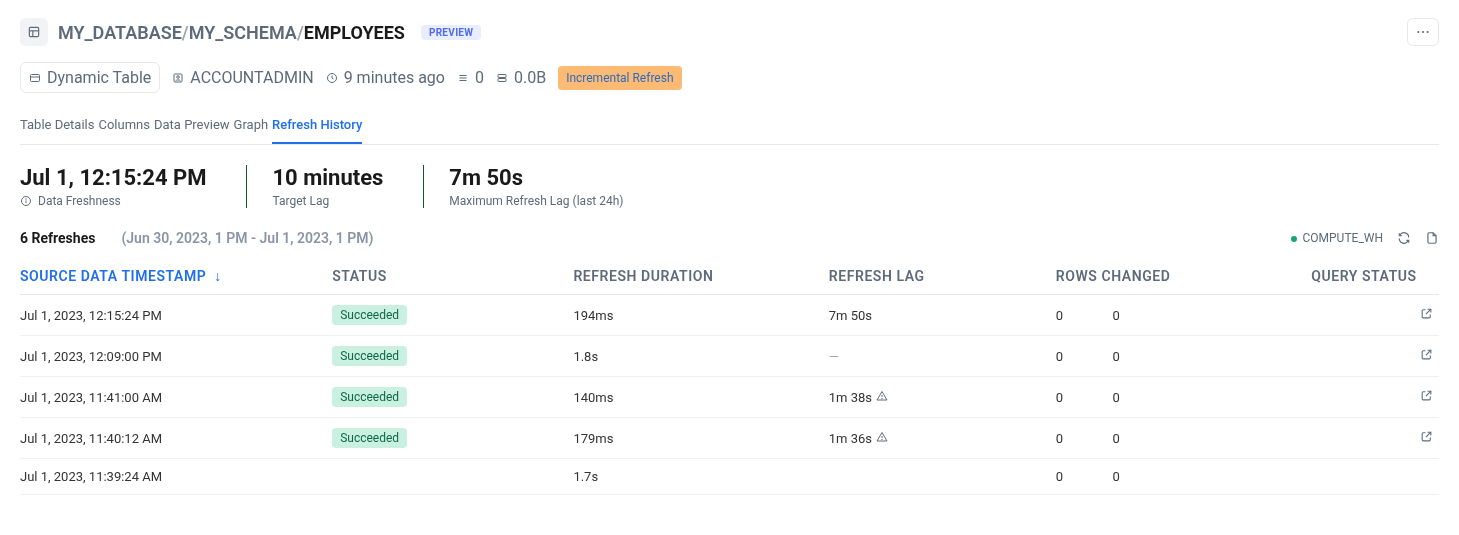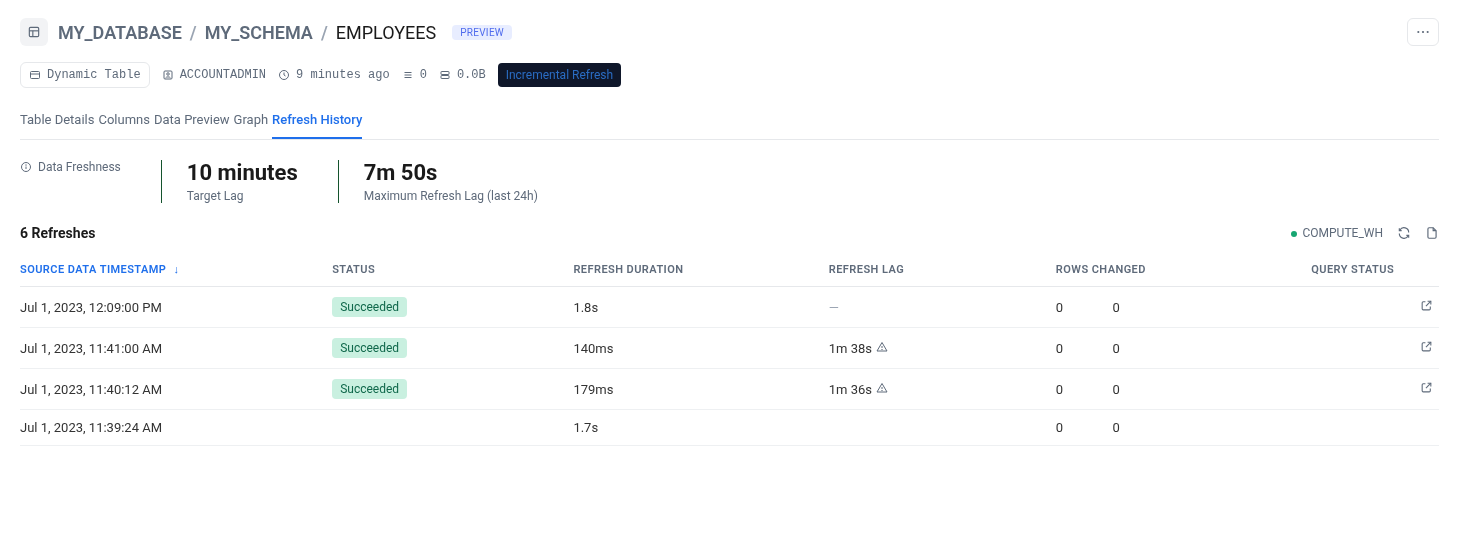--- a/index.html
+++ b/index.html
@@ -2,32 +2,32 @@
 <html><head>
   <meta charset="utf-8">
   <style>
     * { box-sizing: border-box; margin: 0; padding: 0; }
     body { font-family: -apple-system, BlinkMacSystemFont, "Segoe UI", Roboto, Helvetica, Arial, sans-serif; color: #1a1a1a; background: #fff; font-size: 13px; padding: 18px 20px; width: 1459px; }
 
     
     .header-row { display: flex; align-items: center; justify-content: space-between; margin-bottom: 16px; }
     .header-left { display: flex; align-items: center; gap: 10px; }
     .icon-tile { width: 28px; height: 28px; background: #f2f3f5; border-radius: 6px; display: flex; align-items: center; justify-content: center; color: #5e6a7a; }
-    .breadcrumb { display: flex; align-items: center; gap: 8px; font-size: 18px; color: #5e6a7a; font-weight: 600; }
+    .breadcrumb { display: flex; align-items: center; font-size: 18px; color: #5e6a7a; font-weight: 600; }
     .breadcrumb .sep { color: #9aa4b2; }
-    .breadcrumb .strong { font-weight: 400; color: #1a1a1a; }
-    .preview-badge { font-size: 10px; letter-spacing: 0.03em; color: #4f6bed; background: #e8edff; padding: 2px 8px; border-radius: 4px; margin-left: 6px; font-weight:400;}
+    .breadcrumb .strong { font-weight: 700; color: #1a1a1a; }
+    .preview-badge { font-size: 10px; letter-spacing: 0.03em; color: #4f6bed; background: #e8edff; padding: 2px 8px; border-radius: 4px; margin-left: 6px; font-weight:700;}
     .dots-btn { width: 32px; height: 28px; border: 1px solid #e6e8eb; border-radius: 6px; display:flex; align-items:center; justify-content:center; color:#5e6a7a; background:#fff;}
     .dots-btn svg{display:block;}
 
     
     .meta-row { display:flex; align-items:center; gap: 12px; margin-bottom: 18px; }
-    .chip { display:flex; align-items:center; gap:6px; font-size:12px; color:#5e6a7a; padding: 5px 0; font-family: Liberation Mono, monospace; }
+    .chip { display:flex; align-items:center; gap:6px; font-size:16px; color:#5e6a7a; padding: 5px 0; }
     .chip-box { border: 1px solid #e6e8eb; border-radius: 6px; padding: 5px 8px;}
-    .chip-blue { background: #0f172a; color: #2a6cc3; border-radius: 4px; padding: 5px 8px; font-size:12px;}
+    .chip-blue { background: #fdba74; color: #2a6cc3; border-radius: 4px; padding: 5px 8px; font-size:12px;}
     .chip svg { flex-shrink:0; }
 
     
     .tabs { display:flex; gap:4px; border-bottom: 1px solid #e6e8eb; }
     .tab { font-size:13px; color:#5e6a7a; padding: 6px 0 10px; cursor:pointer; border-bottom: 2px solid transparent; }
     .tab.active { color: #1f6feb; border-bottom-color: #1f6feb; font-weight:500;}
 
     
     .stats-row { display:flex; gap: 0; margin-top: 20px; margin-bottom: 22px; }
     .stat { padding-right: 40px; padding-left: 25px;}
@@ -40,21 +40,21 @@
     .sub-row { display:flex; justify-content:space-between; align-items:center; margin-bottom: 14px; }
     .sub-left { display:flex; align-items:flex-start; gap:26px; }
     .sub-count { font-weight:700; font-size:14px; color:#1a1a1a;}
     .sub-range { color:#8a94a6; font-weight:600; font-size:14px;}
     .sub-right { display:flex; align-items:center; gap:14px; color:#5e6a7a; font-size:12px;}
     .dot-green{width:6px;height:6px;border-radius:50%;background:#17a672;display:inline-block;margin-right:6px;}
     .icon-btn{display:flex;align-items:center;justify-content:center;color:#5e6a7a;cursor:pointer;}
 
     
     table { width:100%; border-collapse: collapse; }
-    thead th { text-align:left; font-size:11px; letter-spacing:0.04em; color:#5e6a7a; font-weight:600; padding: 8px 0 10px; border-bottom:1px solid #e6e8eb;}
+    thead th { text-align:left; font-size:14px; letter-spacing:0.04em; color:#5e6a7a; font-weight:600; padding: 8px 0 10px; border-bottom:1px solid #e6e8eb;}
     thead th.active-sort{color:#1f6feb;}
     thead th .sort-arrow{margin-left:4px;}
     tbody td { font-size:13px; color:#333; padding: 10px 0; border-bottom:1px solid #eef0f2; vertical-align:middle;}
     .status-pill { display:inline-block; font-size:12px; background:#c9f0e0; color:#10684b; padding:3px 8px; border-radius:4px;}
     .dash { color:#9aa4b2;}
     .notice-row td { text-align:center; color:#5e6a7a; font-size:12px; padding:14px 0;}
     .ext-link { color:#5e6a7a; }
     .warn-icon{margin-left:4px; color:#5e6a7a;}
 
     
@@ -145,20 +145,21 @@
 <div class="tabs" id="tabs-container">
     <div class="tab">Table Details</div>
     <div class="tab">Columns</div>
     <div class="tab">Data Preview</div>
     <div class="tab">Graph</div>
     <div class="tab active">Refresh History</div>
   </div>
 
 <div class="stats-row">
   <div class="stat">
+    <div class="stat-value">Jul 1, 12:15:24 PM</div>
     <div class="stat-label">
       <svg width="12" height="12" viewBox="0 0 24 24" fill="none" stroke="currentColor" stroke-width="2">
           <circle cx="12" cy="12" r="9"></circle>
           <line x1="12" y1="11" x2="12" y2="16"></line>
           <circle cx="12" cy="8" r="0.5" fill="currentColor"></circle>
         </svg>
       <span>Data Freshness</span>
     </div>
   </div>
   <div class="stat">
@@ -167,20 +168,21 @@
   </div>
   <div class="stat">
     <div class="stat-value">7m 50s</div>
     <div class="stat-label">Maximum Refresh Lag (last 24h)</div>
   </div>
 </div>
 
 <div class="sub-row">
   <div class="sub-left">
     <span class="sub-count">6 Refreshes</span>
+    <span class="sub-range">(Jun 30, 2023, 1 PM - Jul 1, 2023, 1 PM)</span>
   </div>
   <div class="sub-right">
     <span><span class="dot-green"></span><span>COMPUTE_WH</span></span>
     <span class="icon-btn">
       <svg width="14" height="14" viewBox="0 0 24 24" fill="none" stroke="currentColor" stroke-width="2">
           <path d="M20 11A8 8 0 0 0 5 7"></path>
           <path d="M4 13a8 8 0 0 0 15 4"></path>
           <polyline points="4 4 4 8 8 8"></polyline>
           <polyline points="20 20 20 16 16 16"></polyline>
         </svg>
@@ -203,20 +205,33 @@
       </th>
       <th>STATUS</th>
       <th>REFRESH DURATION</th>
       <th>REFRESH LAG</th>
       <th colspan="2">ROWS CHANGED</th>
       <th>QUERY STATUS</th>
     </tr>
   </thead>
   <tbody id="table-body">
       <tr>
+        <td>Jul 1, 2023, 12:15:24 PM</td>
+        <td><span class="status-pill">Succeeded</span></td>
+        <td>194ms</td>
+        <td>7m 50s</td>
+        <td>0</td>
+        <td>0</td>
+        <td><span class="ext-link"><svg width="13" height="13" viewBox="0 0 24 24" fill="none" stroke="currentColor" stroke-width="2">
+              <path d="M10 5H6a2 2 0 0 0-2 2v11a2 2 0 0 0 2 2h11a2 2 0 0 0 2-2v-4"></path>
+              <polyline points="14 4 20 4 20 10"></polyline>
+              <line x1="20" y1="4" x2="11" y2="13"></line>
+            </svg></span></td>
+      </tr>
+      <tr>
         <td>Jul 1, 2023, 12:09:00 PM</td>
         <td><span class="status-pill">Succeeded</span></td>
         <td>1.8s</td>
         <td><span class="dash">—</span></td>
         <td>0</td>
         <td>0</td>
         <td><span class="ext-link"><svg width="13" height="13" viewBox="0 0 24 24" fill="none" stroke="currentColor" stroke-width="2">
               <path d="M10 5H6a2 2 0 0 0-2 2v11a2 2 0 0 0 2 2h11a2 2 0 0 0 2-2v-4"></path>
               <polyline points="14 4 20 4 20 10"></polyline>
               <line x1="20" y1="4" x2="11" y2="13"></line>

